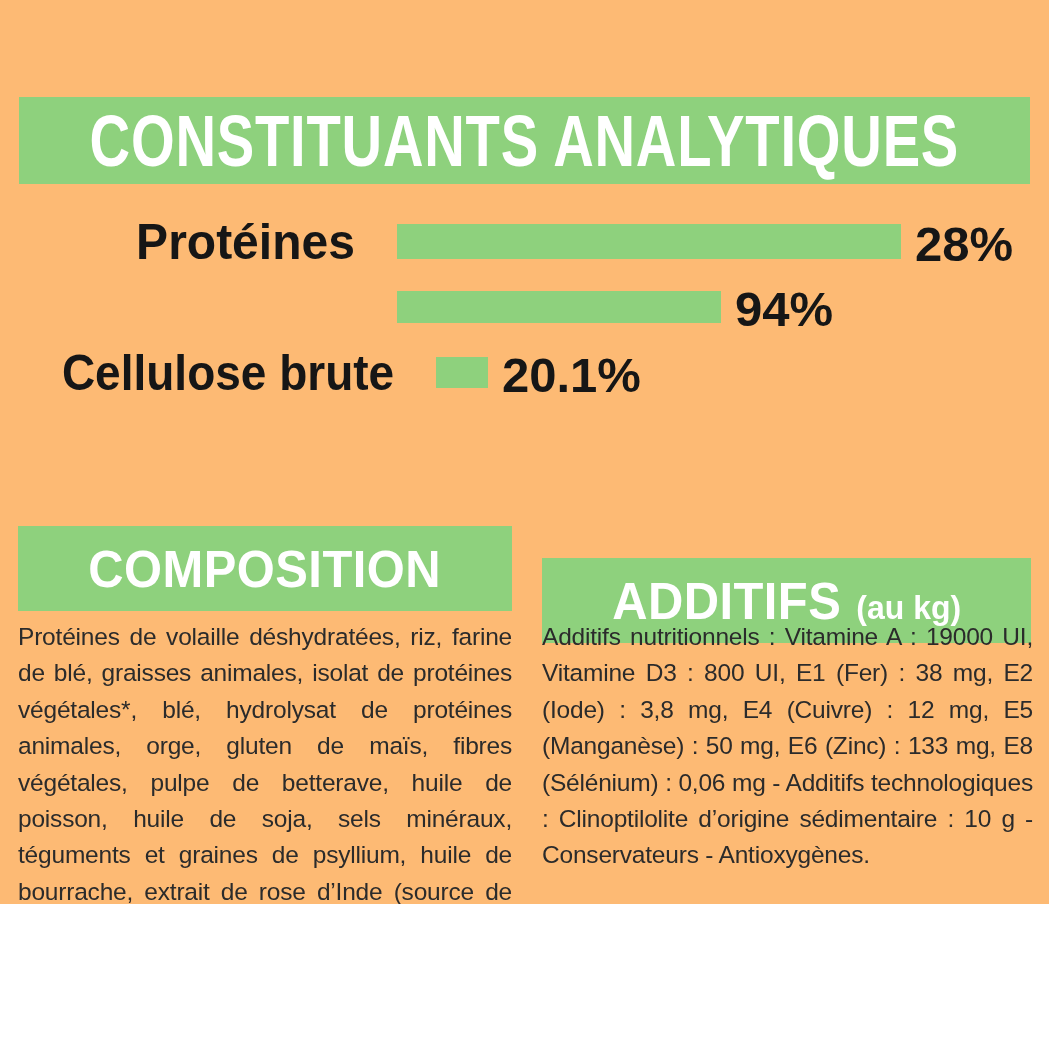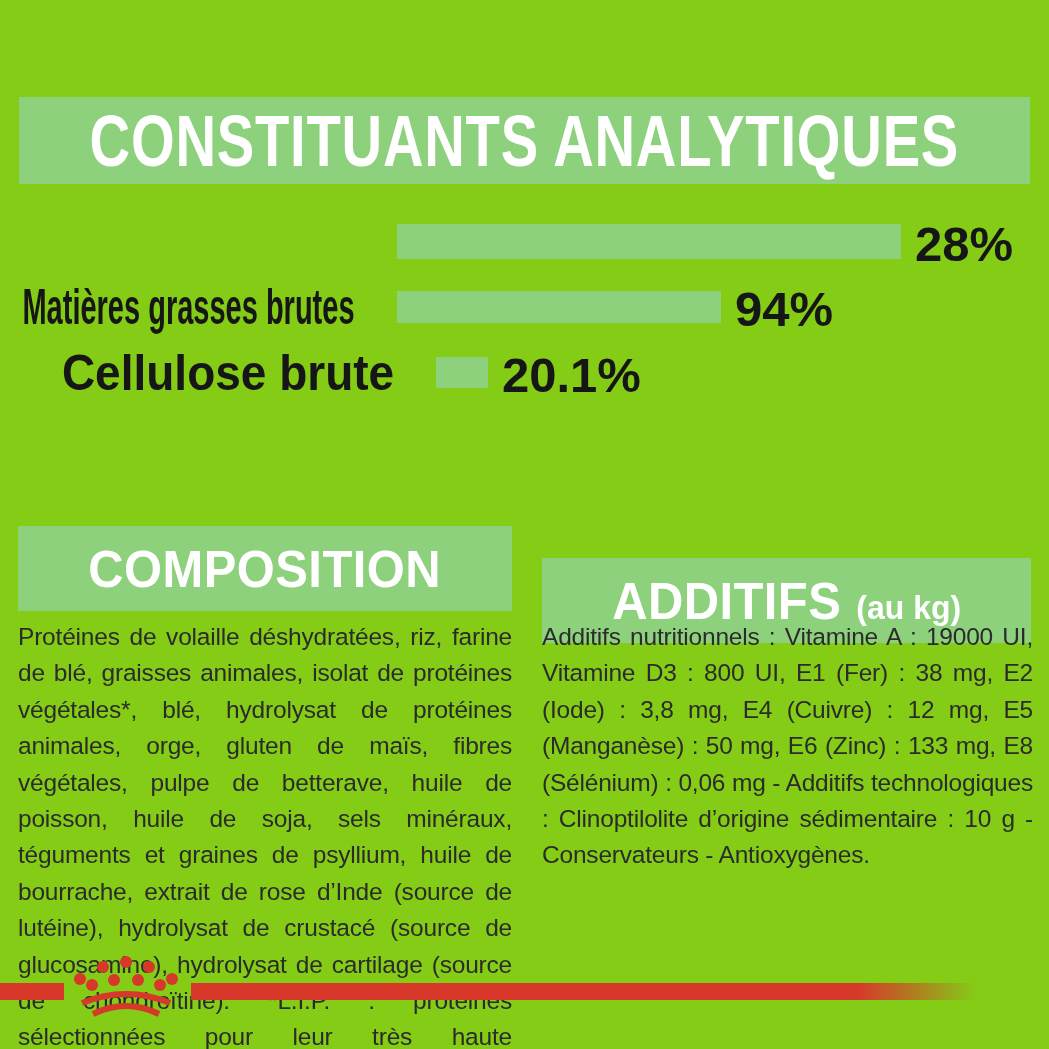--- a/index.html
+++ b/index.html
@@ -2,22 +2,22 @@
 <html style="--green: #8ed17d; --red: #d7382a; --text: #2b2b2b; --label_black: #161616; --heading_text: #ffffff;"><head>
 <meta charset="utf-8">
 <style>
   * { margin: 0; padding: 0; box-sizing: border-box; }
   html, body { background: #ffffff; }
   body { font-family: "Liberation Sans", sans-serif; }
 
   .page {
     position: relative;
     width: 1049px;
-    height: 1049px;
-    background: #84cc16;
+    height: 904px;
+    background: #fdba74;
     overflow: hidden;
   }
 
   
   .banner {
     position: absolute;
     background: var(--green, #8ed17d);
     display: flex;
     align-items: center;
     justify-content: center;
@@ -110,27 +110,27 @@
 <body>
 
 <div class="page">
 
   <section class="banner title-banner">
     <span class="main-title">CONSTITUANTS ANALYTIQUES</span>
   </section>
 
   <div class="chart">
     <div class="chart-row r0">
+      <div class="chart-label">
+        <span>Protéines</span>
+      </div>
       <div class="bar" style="width: 504px; background: rgb(142, 209, 125);"></div>
       <div class="chart-value" style="left: 915px;">28%</div>
     </div>
     <div class="chart-row r1">
-      <div class="chart-label">
-        <span>Matières grasses brutes</span>
-      </div>
       <div class="bar" style="width: 324px; background: rgb(142, 209, 125);"></div>
       <div class="chart-value" style="left: 735px;">94%</div>
     </div>
     <div class="chart-row r2">
       <div class="chart-label">
         <span>Cellulose brute</span>
       </div>
       <div class="bar" style="width: 52px; background: rgb(142, 209, 125);"></div>
       <div class="chart-value" style="left: 463px;">20.1%</div>
     </div>

